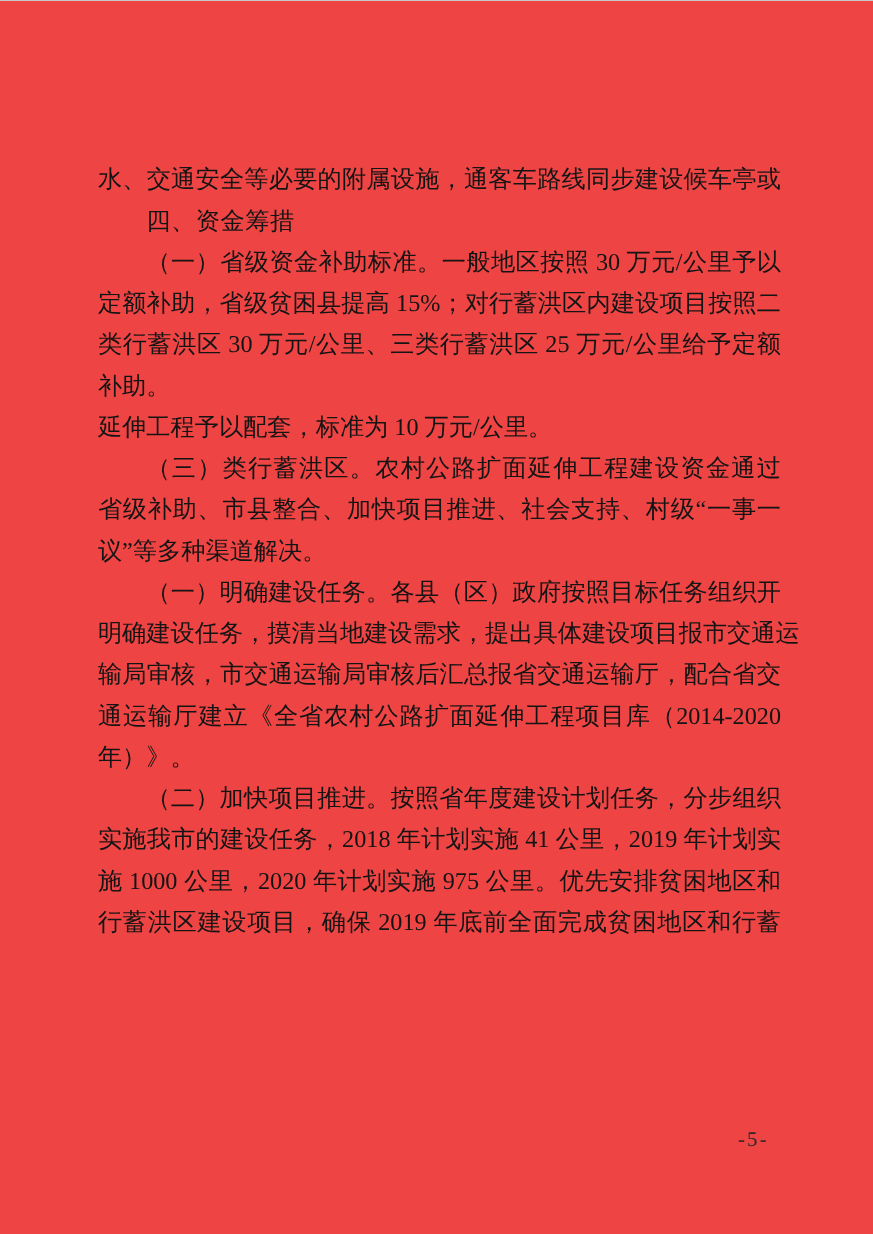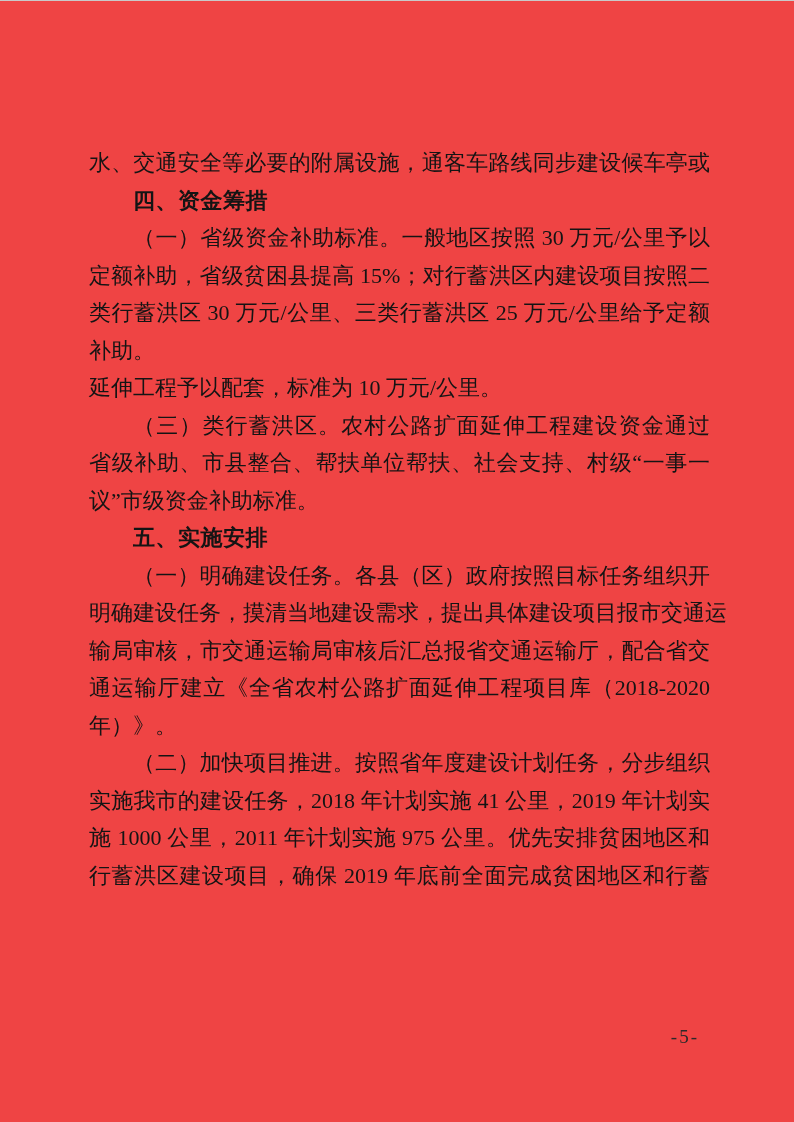--- a/index.html
+++ b/index.html
@@ -34,21 +34,21 @@
     overflow: visible;
   }
   .line.end {
     text-align-last: left;
   }
   .line.indent {
     text-indent: 2em;
   }
   .line.heading {
     font-family: "Liberation Sans", "DejaVu Sans", sans-serif;
-    font-weight: 700;
+    font-weight: 400;
     text-indent: 2em;
     text-align-last: left;
     letter-spacing: 0.5px;
   }
   .page-number {
     position: absolute;
     top: 1026px;
     right: 95px;
     font-size: 19px;
     letter-spacing: 2px;
@@ -67,32 +67,31 @@
     <div class="line heading">四、资金筹措</div>
 
     <div class="line indent">（一）省级资金补助标准。一般地区按照 30 万元/公里予以</div>
     <div class="line">定额补助，省级贫困县提高 15%；对行蓄洪区内建设项目按照二</div>
     <div class="line">类行蓄洪区 30 万元/公里、三类行蓄洪区 25 万元/公里给予定额</div>
     <div class="line end">补助。</div>
 
     <div class="line end">延伸工程予以配套，标准为 10 万元/公里。</div>
 
     <div class="line indent">（三）类行蓄洪区。农村公路扩面延伸工程建设资金通过</div>
-    <div class="line">省级补助、市县整合、帮扶单位帮扶、社会支持、村级“一事一</div>
-    <div class="line end">议”市级资金补助标准。</div>
+    <div class="line">省级补助、市县整合、加快项目推进、社会支持、村级“一事一</div>
+    <div class="line end">议”等多种渠道解决。</div>
 
-    <div class="line heading">五、实施安排</div>
 
     <div class="line indent">（一）明确建设任务。各县（区）政府按照目标任务组织开</div>
     <div class="line">明确建设任务，摸清当地建设需求，提出具体建设项目报市交通运</div>
     <div class="line">输局审核，市交通运输局审核后汇总报省交通运输厅，配合省交</div>
-    <div class="line">通运输厅建立《全省农村公路扩面延伸工程项目库（2018-2020</div>
+    <div class="line">通运输厅建立《全省农村公路扩面延伸工程项目库（2014-2020</div>
     <div class="line end">年）》。</div>
 
     <div class="line indent">（二）加快项目推进。按照省年度建设计划任务，分步组织</div>
     <div class="line">实施我市的建设任务，2018 年计划实施 41 公里，2019 年计划实</div>
-    <div class="line">施 1000 公里，2011 年计划实施 975 公里。优先安排贫困地区和</div>
+    <div class="line">施 1000 公里，2020 年计划实施 975 公里。优先安排贫困地区和</div>
     <div class="line">行蓄洪区建设项目，确保 2019 年底前全面完成贫困地区和行蓄</div>
 
   </div>
 
   <div class="page-number">-5-</div>
 </div>
 
 </body></html>

